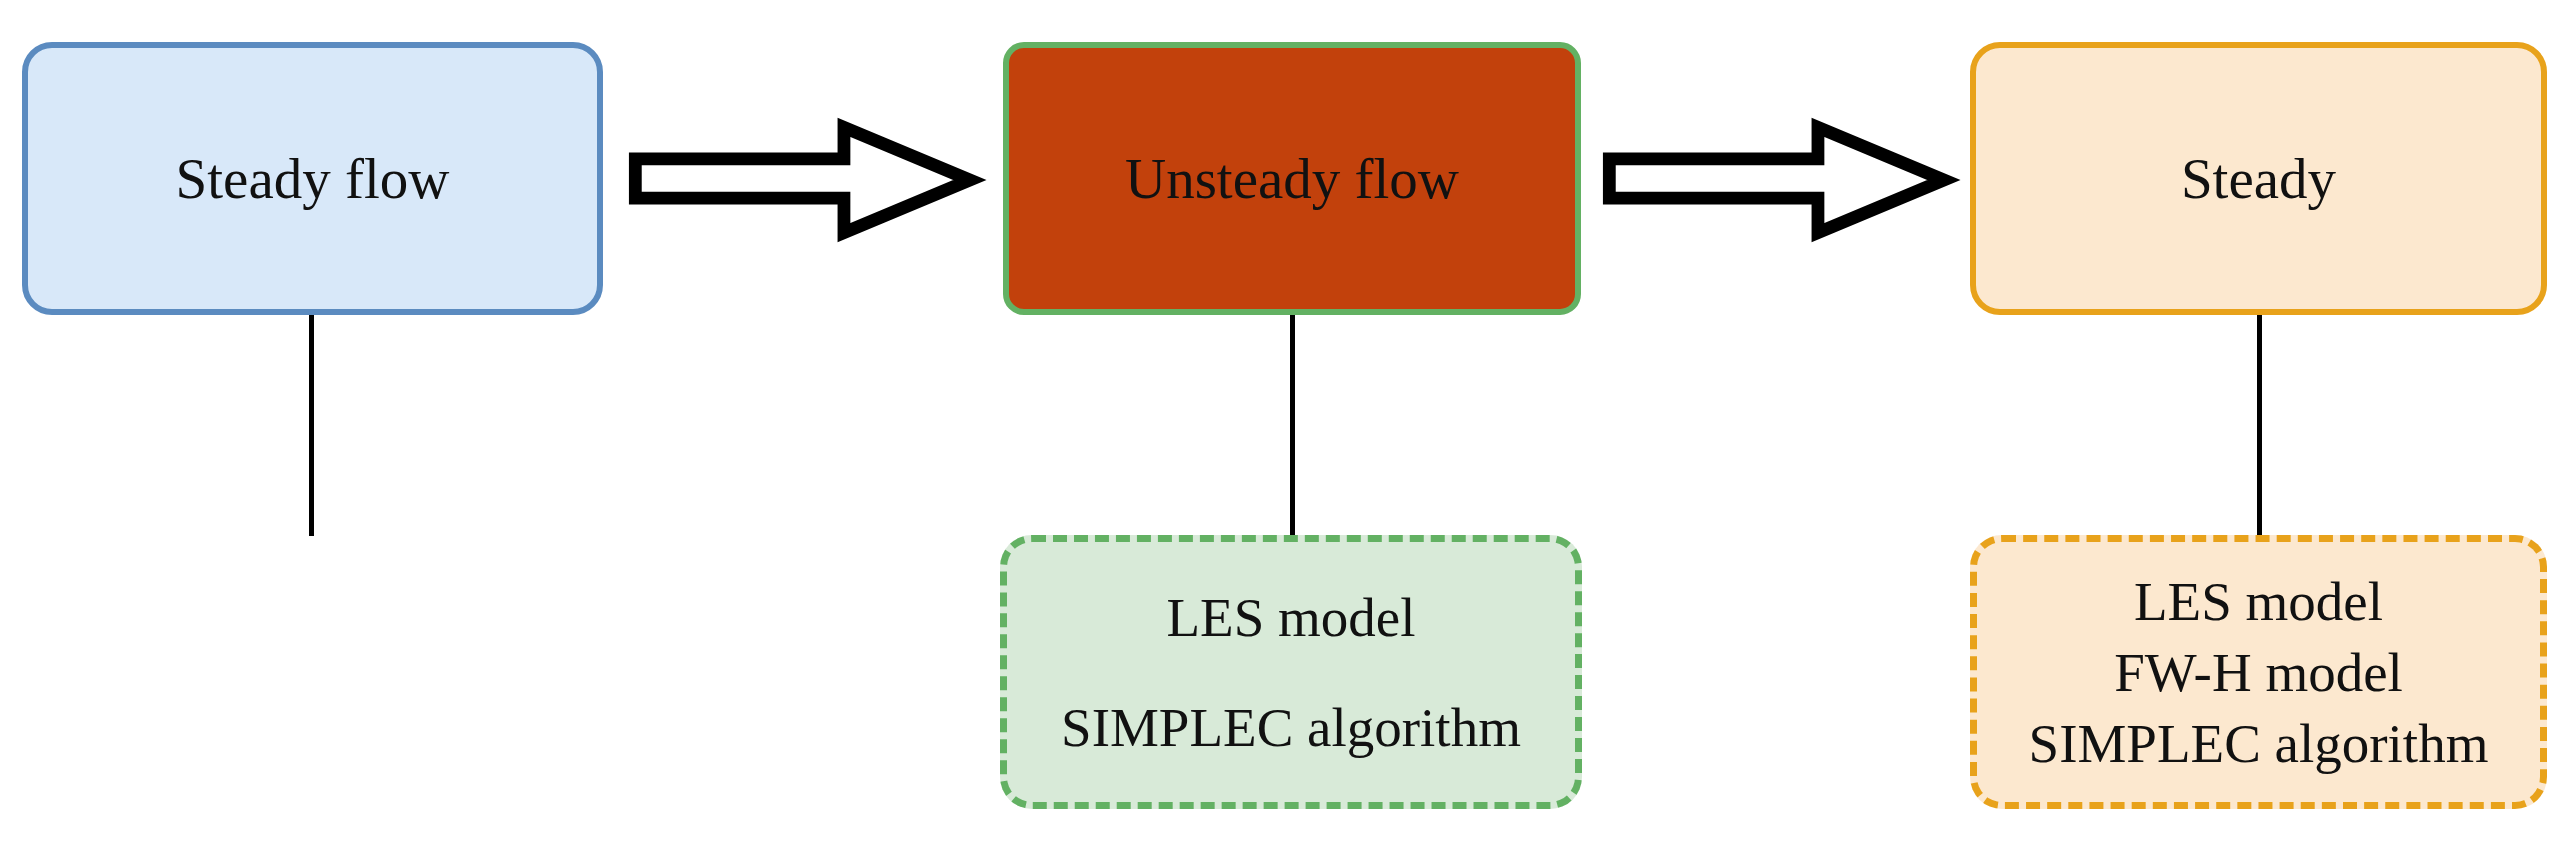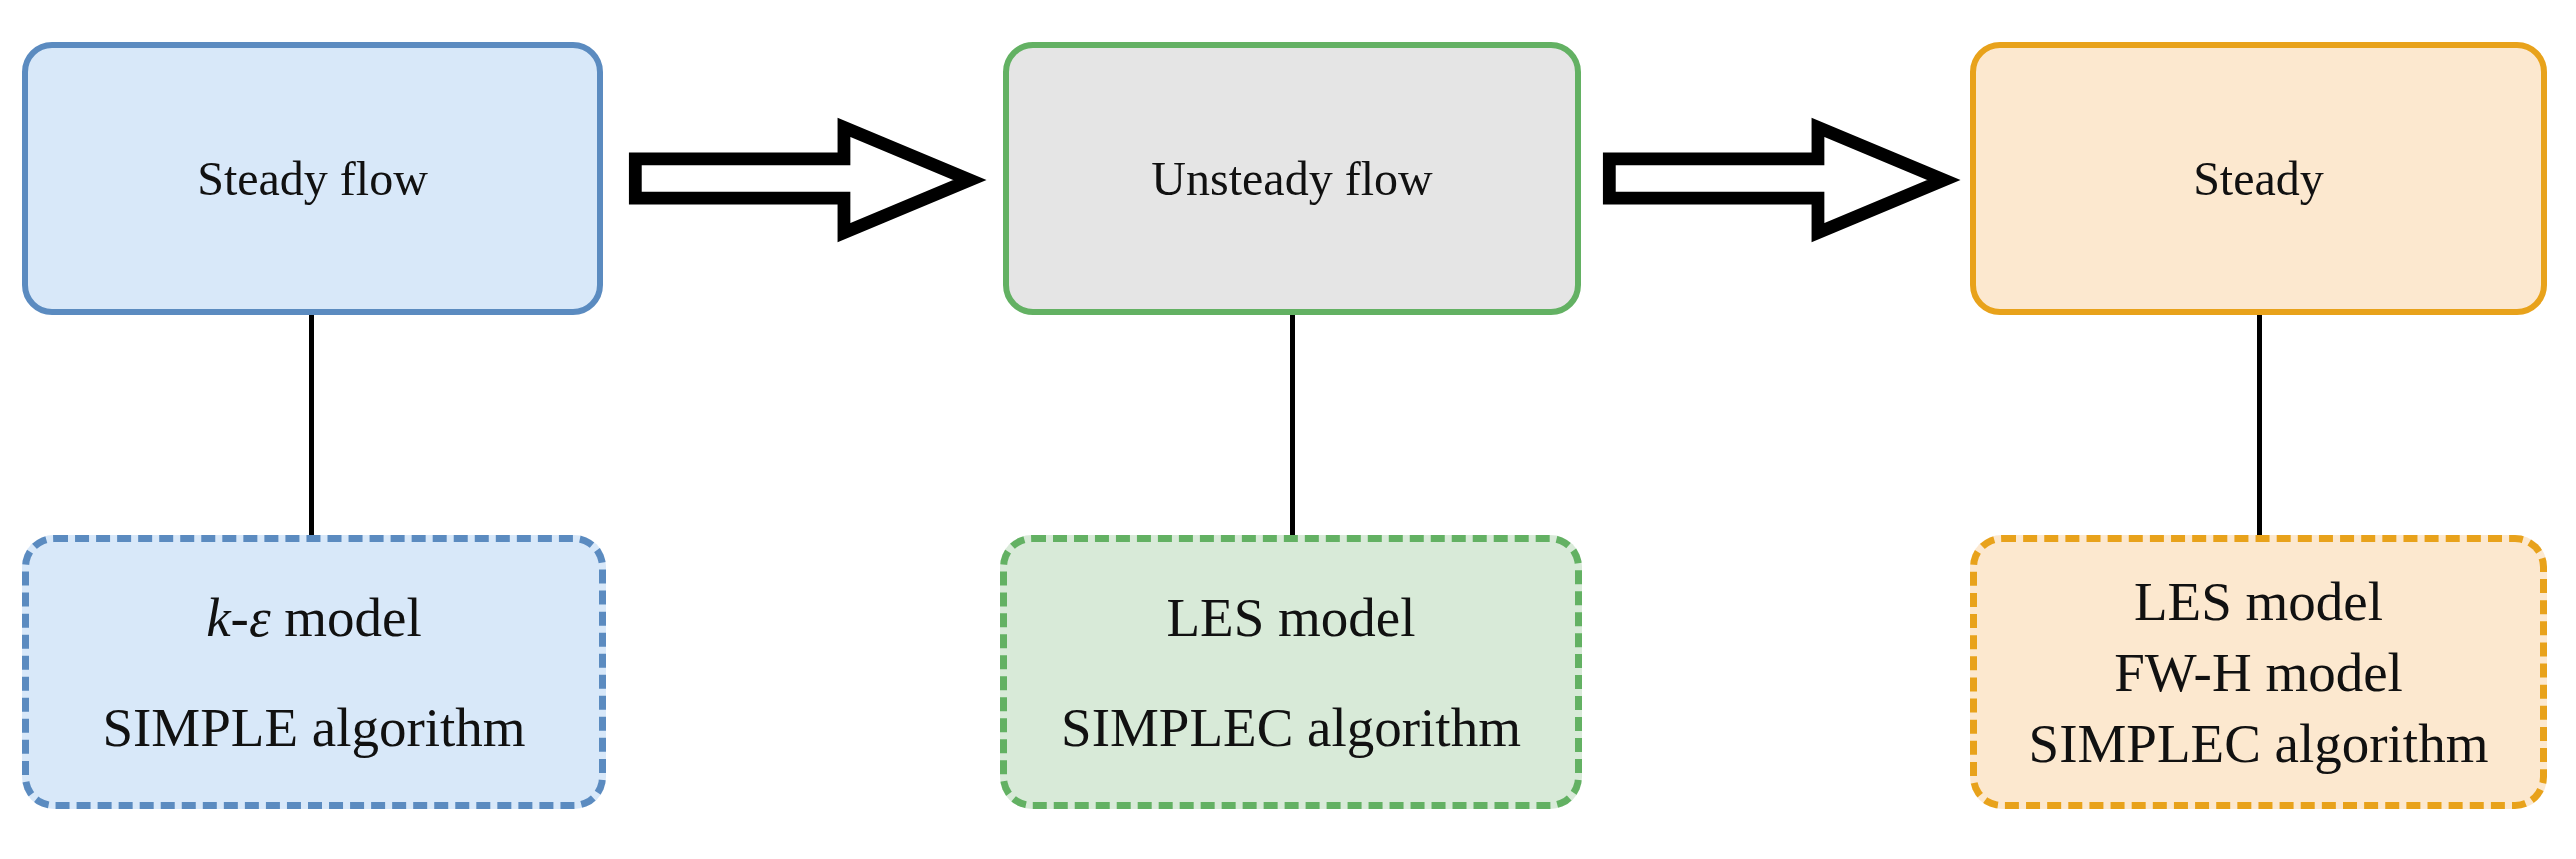--- a/index.html
+++ b/index.html
@@ -18,21 +18,21 @@
     height: 273px;
     box-sizing: border-box;
     border: 6px solid #888;
     border-radius: 30px;
     background: #eee;
     display: flex;
     align-items: center;
     justify-content: center;
   }
   .top-box .label {
-    font-size: 48px;
+    font-size: 57px;
     line-height: 1;
     white-space: nowrap;
   }
   .dash-box {
     position: absolute;
     top: 535px;
     height: 274px;
     box-sizing: border-box;
     border: 7px dashed #888;
     border-radius: 32px;
@@ -66,30 +66,26 @@
 </style>
 </head>
 <body>
 
 <div class="canvas">
 
   <div class="top-box" style="left: 22px; width: 581px; background-color: rgb(216, 232, 249); border-color: rgb(91, 139, 192);">
     <span class="label">Steady flow</span>
   </div>
   <div class="connector" style="left: 309px; background-color: rgb(0, 0, 0);"></div>
-  <div class="dash-box lines-2" style="left: 22px; width: 584px; background-color: rgb(216, 232, 249); border-color: rgb(91, 139, 192);">
-    <span class="line"><span class="it">k-ε</span><span> model</span></span>
-    <span class="line"><span class="it"></span><span>SIMPLE algorithm</span></span>
-  </div>
 
   <svg class="arrow" style="left:627px;" width="367" height="124" viewBox="0 0 372 126">
     <polygon points="8,40.5 220,40.5 220,8.5 348,62 220,115.5 220,80.5 8,80.5" fill="#FFFFFF" stroke="#000000" stroke-width="13" stroke-linejoin="miter"></polygon>
   </svg>
 
-  <div class="top-box" style="left: 1003px; width: 578px; background-color: #e5e5e5; border-color: rgb(99, 177, 99);">
+  <div class="top-box" style="left: 1003px; width: 578px; background-color: #c2410c; border-color: rgb(99, 177, 99); border-radius: 21px;">
     <span class="label">Unsteady flow</span>
   </div>
   <div class="connector" style="left: 1290px; background-color: rgb(0, 0, 0);"></div>
   <div class="dash-box lines-2" style="left: 1000px; width: 582px; background-color: rgb(216, 234, 216); border-color: rgb(99, 177, 99);">
     <span class="line"><span class="it"></span><span>LES model</span></span>
     <span class="line"><span class="it"></span><span>SIMPLEC algorithm</span></span>
   </div>
 
   <svg class="arrow" style="left:1601px;" width="367" height="124" viewBox="0 0 372 126">
     <polygon points="8,40.5 220,40.5 220,8.5 348,62 220,115.5 220,80.5 8,80.5" fill="#FFFFFF" stroke="#000000" stroke-width="13" stroke-linejoin="miter"></polygon>

